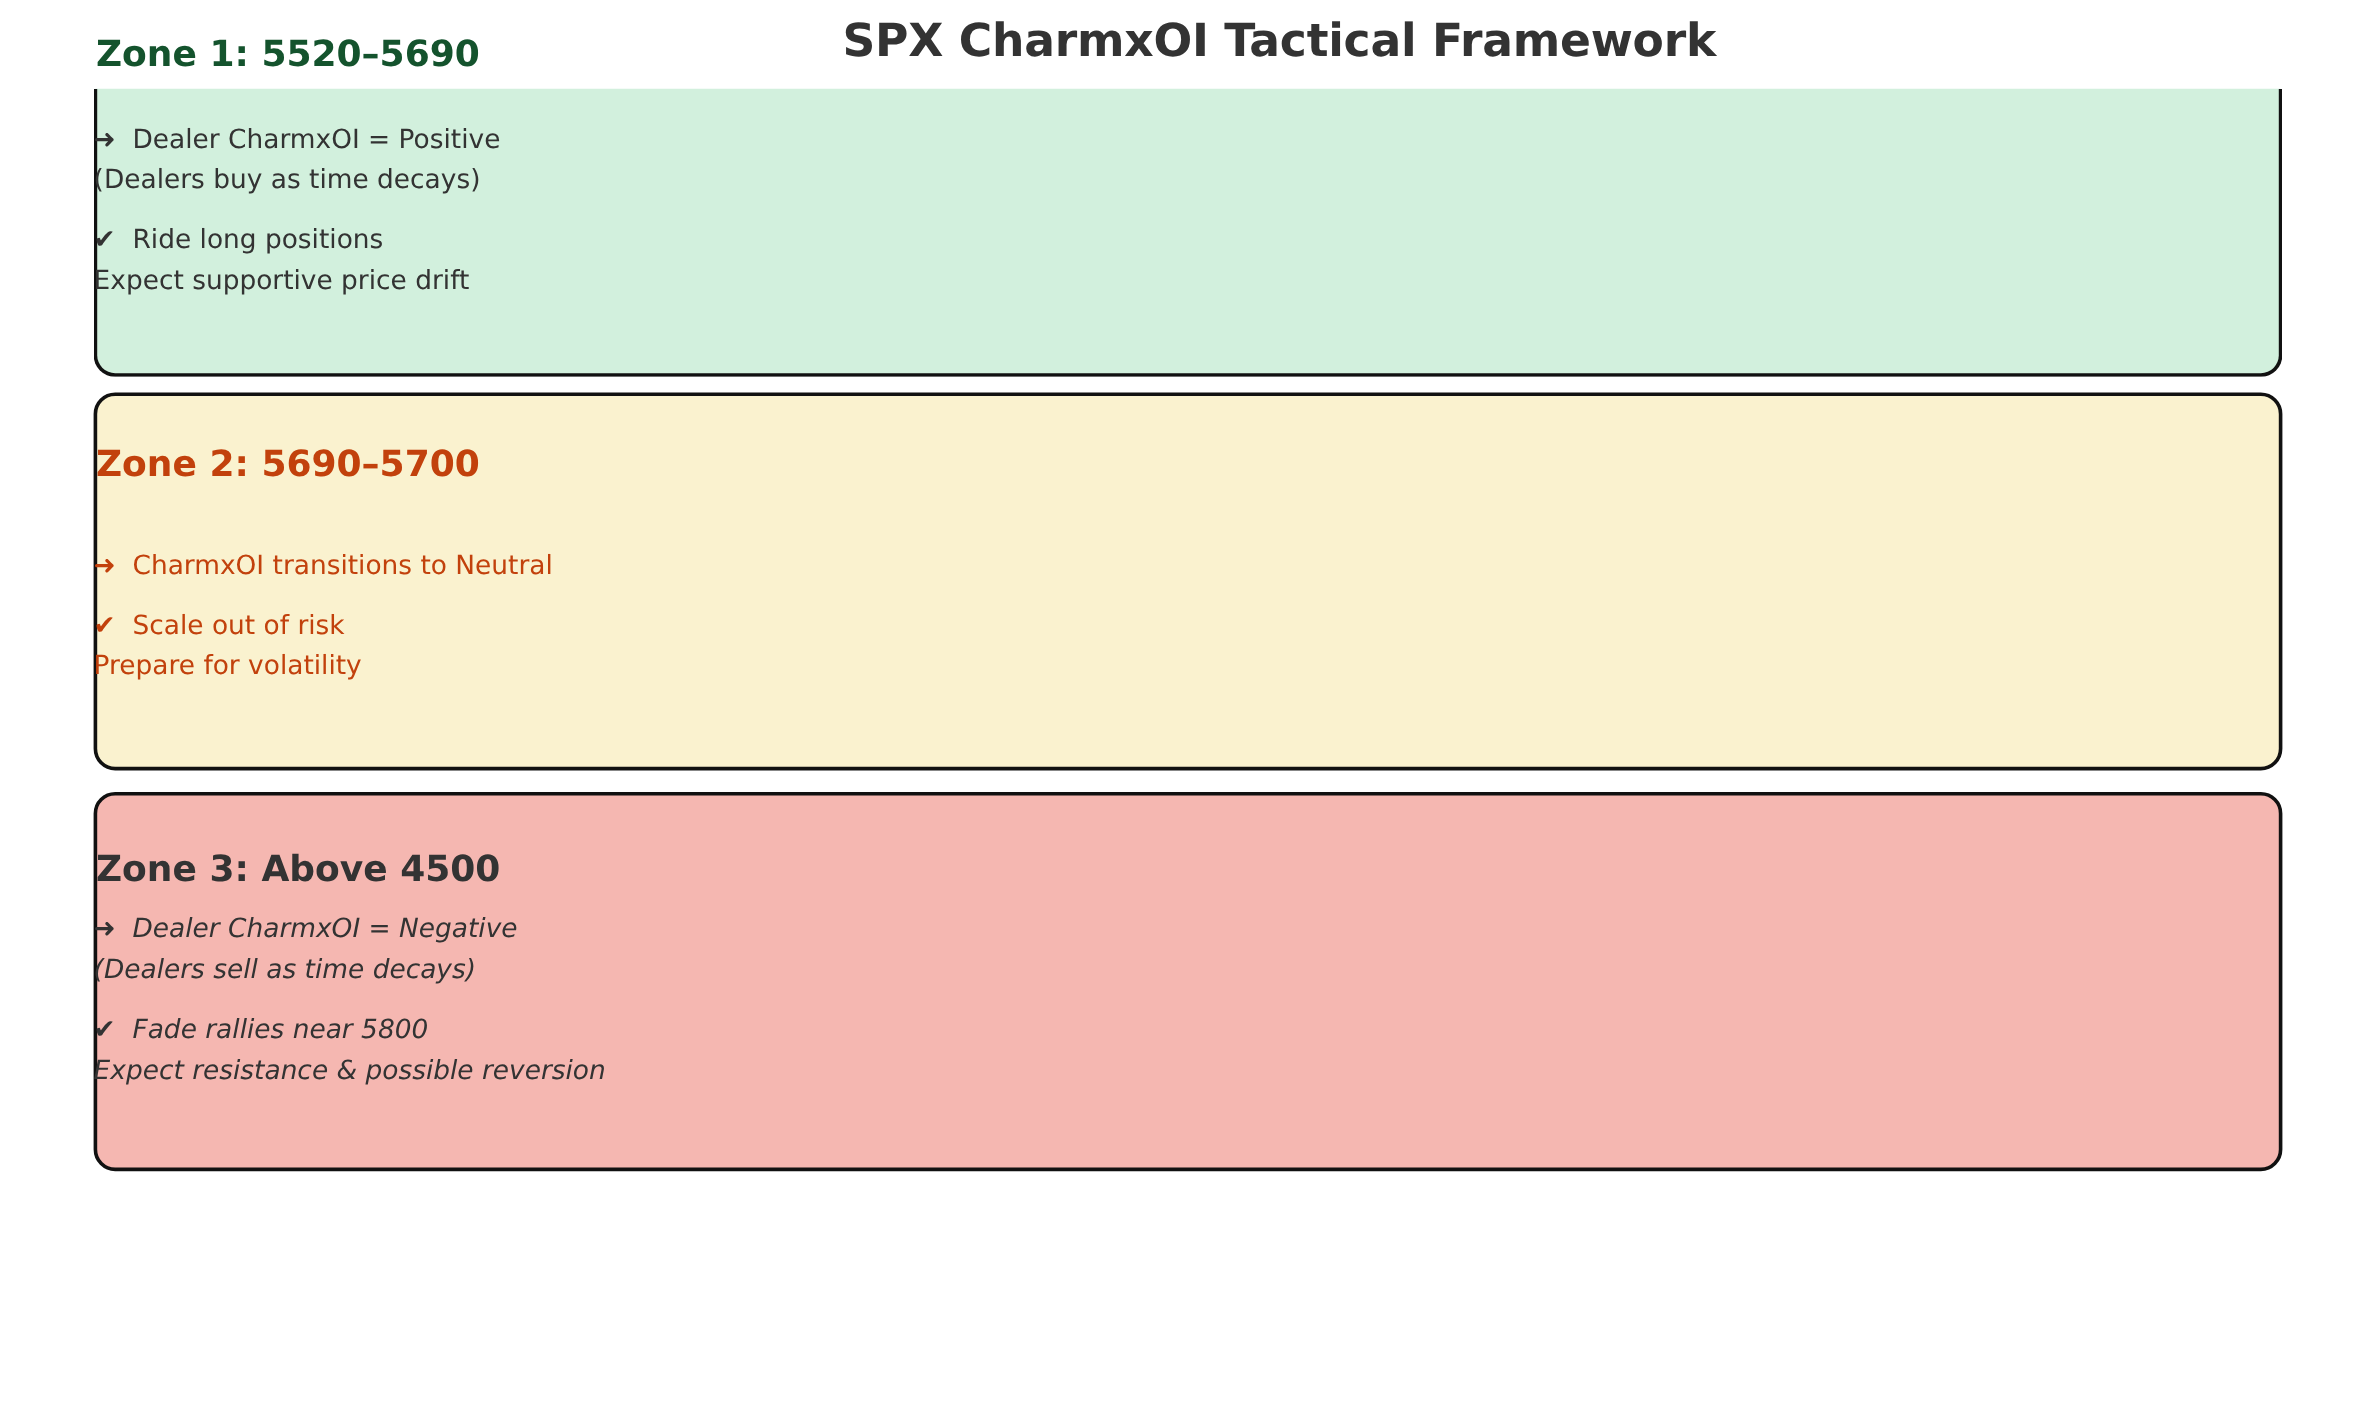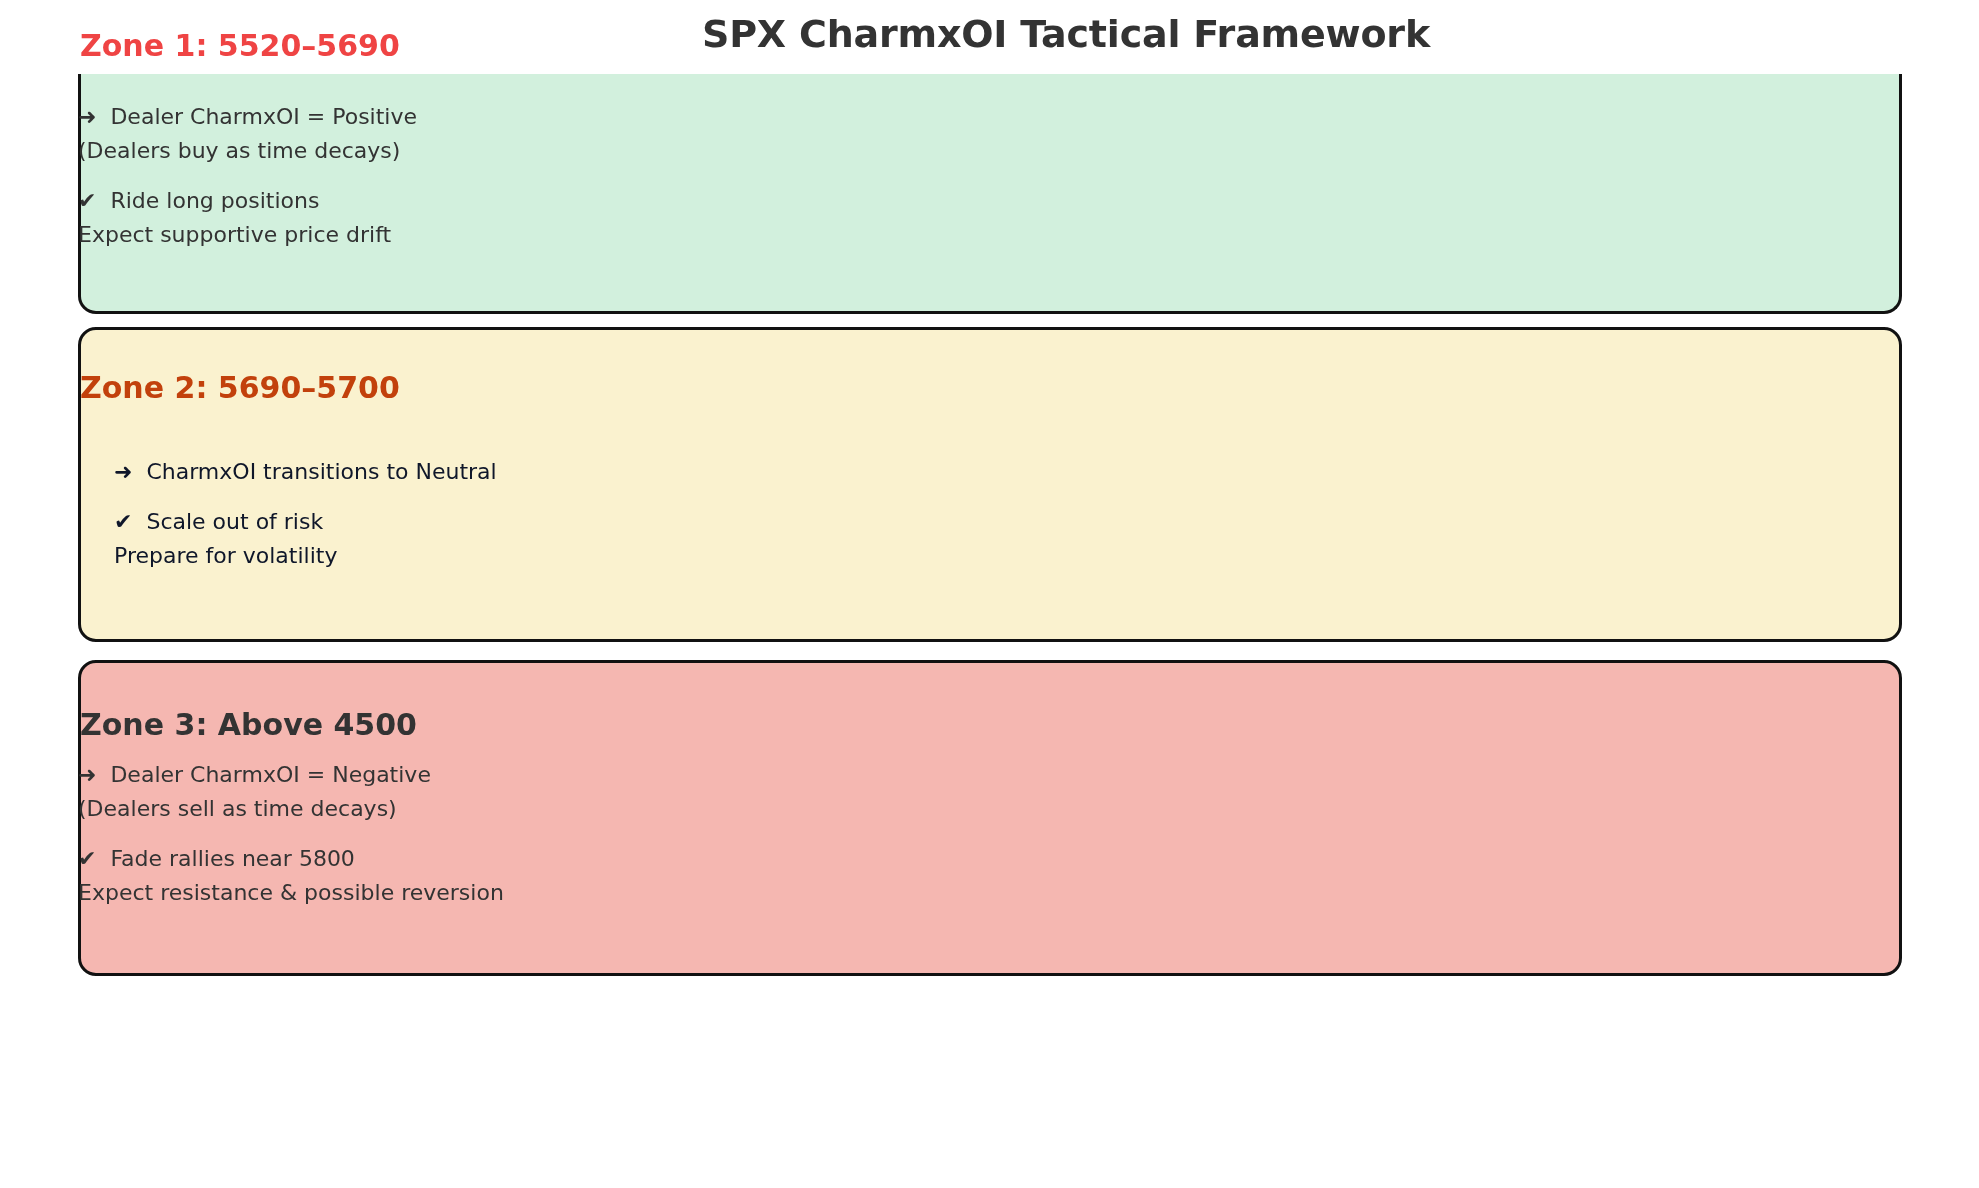--- a/index.html
+++ b/index.html
@@ -121,36 +121,36 @@
 <div id="canvas">
 
   <div class="zone clipped-top" id="zone-1" style="background: rgb(210, 240, 221); border-color: rgb(17, 17, 17);"></div>
 
   <div class="zone" id="zone-2" style="background: rgb(250, 242, 207); border-color: rgb(17, 17, 17);"></div>
 
   <div class="zone" id="zone-3" style="background: rgb(245, 183, 177); border-color: rgb(17, 17, 17);"></div>
 
   <div class="page-title" style="color: rgb(51, 51, 51);">SPX CharmxOI Tactical Framework</div>
 
-  <div class="zone-heading" id="zone-1-heading" style="color: #ef4444; text-align: right;">Zone 1: 5520–5690</div>
+  <div class="zone-heading" id="zone-1-heading" style="color: #14532d; text-align: right;">Zone 1: 5520–5690</div>
   <div class="zone-body" id="zone-1-body" style="color: rgb(51, 51, 51);">
     <div class="line"><span class="marker">➜  </span><span>Dealer CharmxOI = Positive</span></div>
     <div class="line">(Dealers buy as time decays)</div>
     <div class="line gap"><span class="marker">✔  </span><span>Ride long positions</span></div>
     <div class="line">Expect supportive price drift</div>
   </div>
 
   <div class="zone-heading" id="zone-2-heading" style="color: #c2410c;">Zone 2: 5690–5700</div>
-  <div class="zone-body" id="zone-2-body" style="color: #0f172a; padding-left: 36px;">
+  <div class="zone-body" id="zone-2-body" style="color: #c2410c;">
     <div class="line"><span class="marker">➜  </span><span>CharmxOI transitions to Neutral</span></div>
     <div class="line gap"><span class="marker">✔  </span><span>Scale out of risk</span></div>
     <div class="line">Prepare for volatility</div>
   </div>
 
   <div class="zone-heading" id="zone-3-heading" style="color: rgb(51, 51, 51);">Zone 3: Above 4500</div>
-  <div class="zone-body" id="zone-3-body" style="color: rgb(51, 51, 51);">
+  <div class="zone-body" id="zone-3-body" style="color: rgb(51, 51, 51); font-style: italic;">
     <div class="line"><span class="marker">➜  </span><span>Dealer CharmxOI = Negative</span></div>
     <div class="line">(Dealers sell as time decays)</div>
     <div class="line gap"><span class="marker">✔  </span><span>Fade rallies near 5800</span></div>
     <div class="line">Expect resistance &amp; possible reversion</div>
   </div>
 
 </div>
 
 </body></html>

